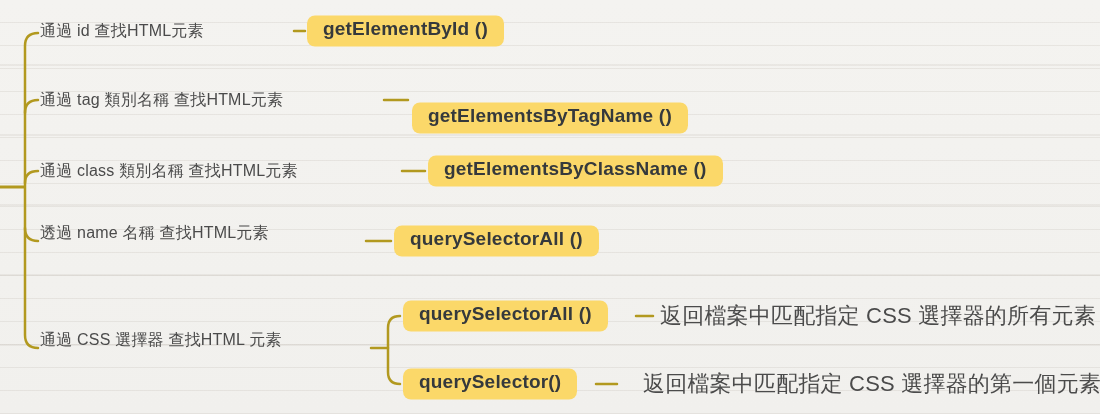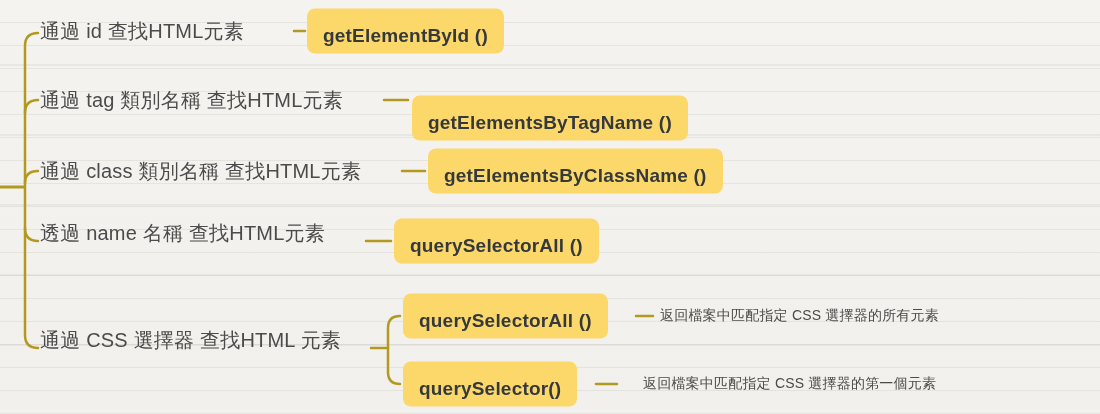--- a/index.html
+++ b/index.html
@@ -12,32 +12,32 @@
         rgba(184,177,168,0.22) 0px, rgba(184,177,168,0.22) 1px,
         transparent 1px, transparent 23px),
       repeating-linear-gradient(0deg,
         transparent 0px, transparent 68px,
         rgba(170,160,150,0.14) 68px, rgba(170,160,150,0.14) 70px),
       linear-gradient(180deg,#f4f3f0 0%,#f1f0ed 100%);
   }
   #connectors{position:absolute;left:0;top:0;width:1100px;height:414px;}
   .branch-label{
     position:absolute;transform:translateY(-50%);
-    font-size:20px;color:#4b4b4b;white-space:nowrap;letter-spacing:0.2px;
+    font-size:16px;color:#4b4b4b;white-space:nowrap;letter-spacing:0.2px;
   }
   .method-node{
     position:absolute;transform:translateY(-50%);
     background:#fbd869;border-radius:8px;
-    padding:16px 16px 7px 16px;
+    padding:2px 16px 7px 16px;
     font-size:19px;font-weight:600;color:#35393c;white-space:nowrap;
     letter-spacing:0.2px;
   }
   .description-label{
     position:absolute;transform:translateY(-50%);
-    font-size:14px;color:#4b4b4b;white-space:nowrap;letter-spacing:0.2px;
+    font-size:22px;color:#4b4b4b;white-space:nowrap;letter-spacing:0.2px;
   }
 </style>
 </head>
 <body>
 
 <svg id="connectors" viewBox="0 0 1100 414" xmlns="http://www.w3.org/2000/svg">
   <g stroke="#b2991f" fill="none" stroke-linecap="round">
 
     <path d="M 0,187 L 24,187" stroke-width="3"></path>
 

